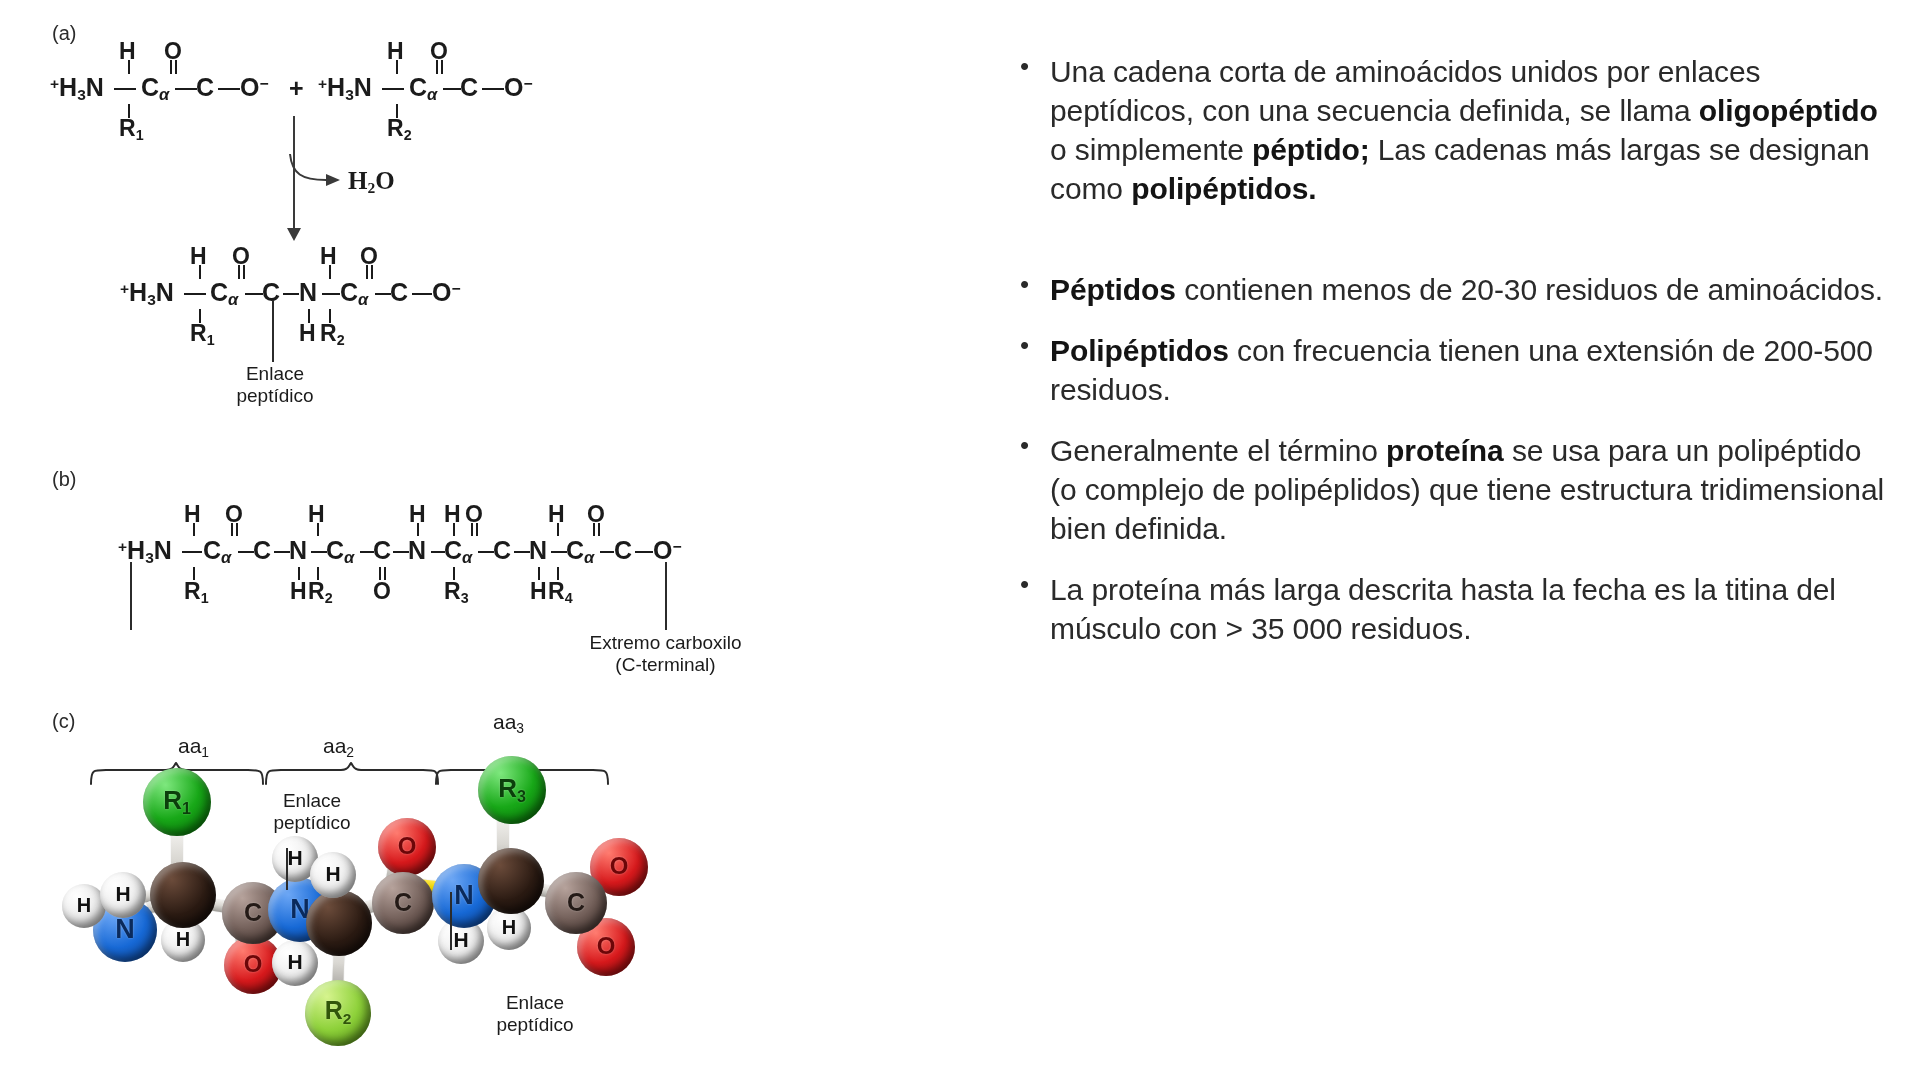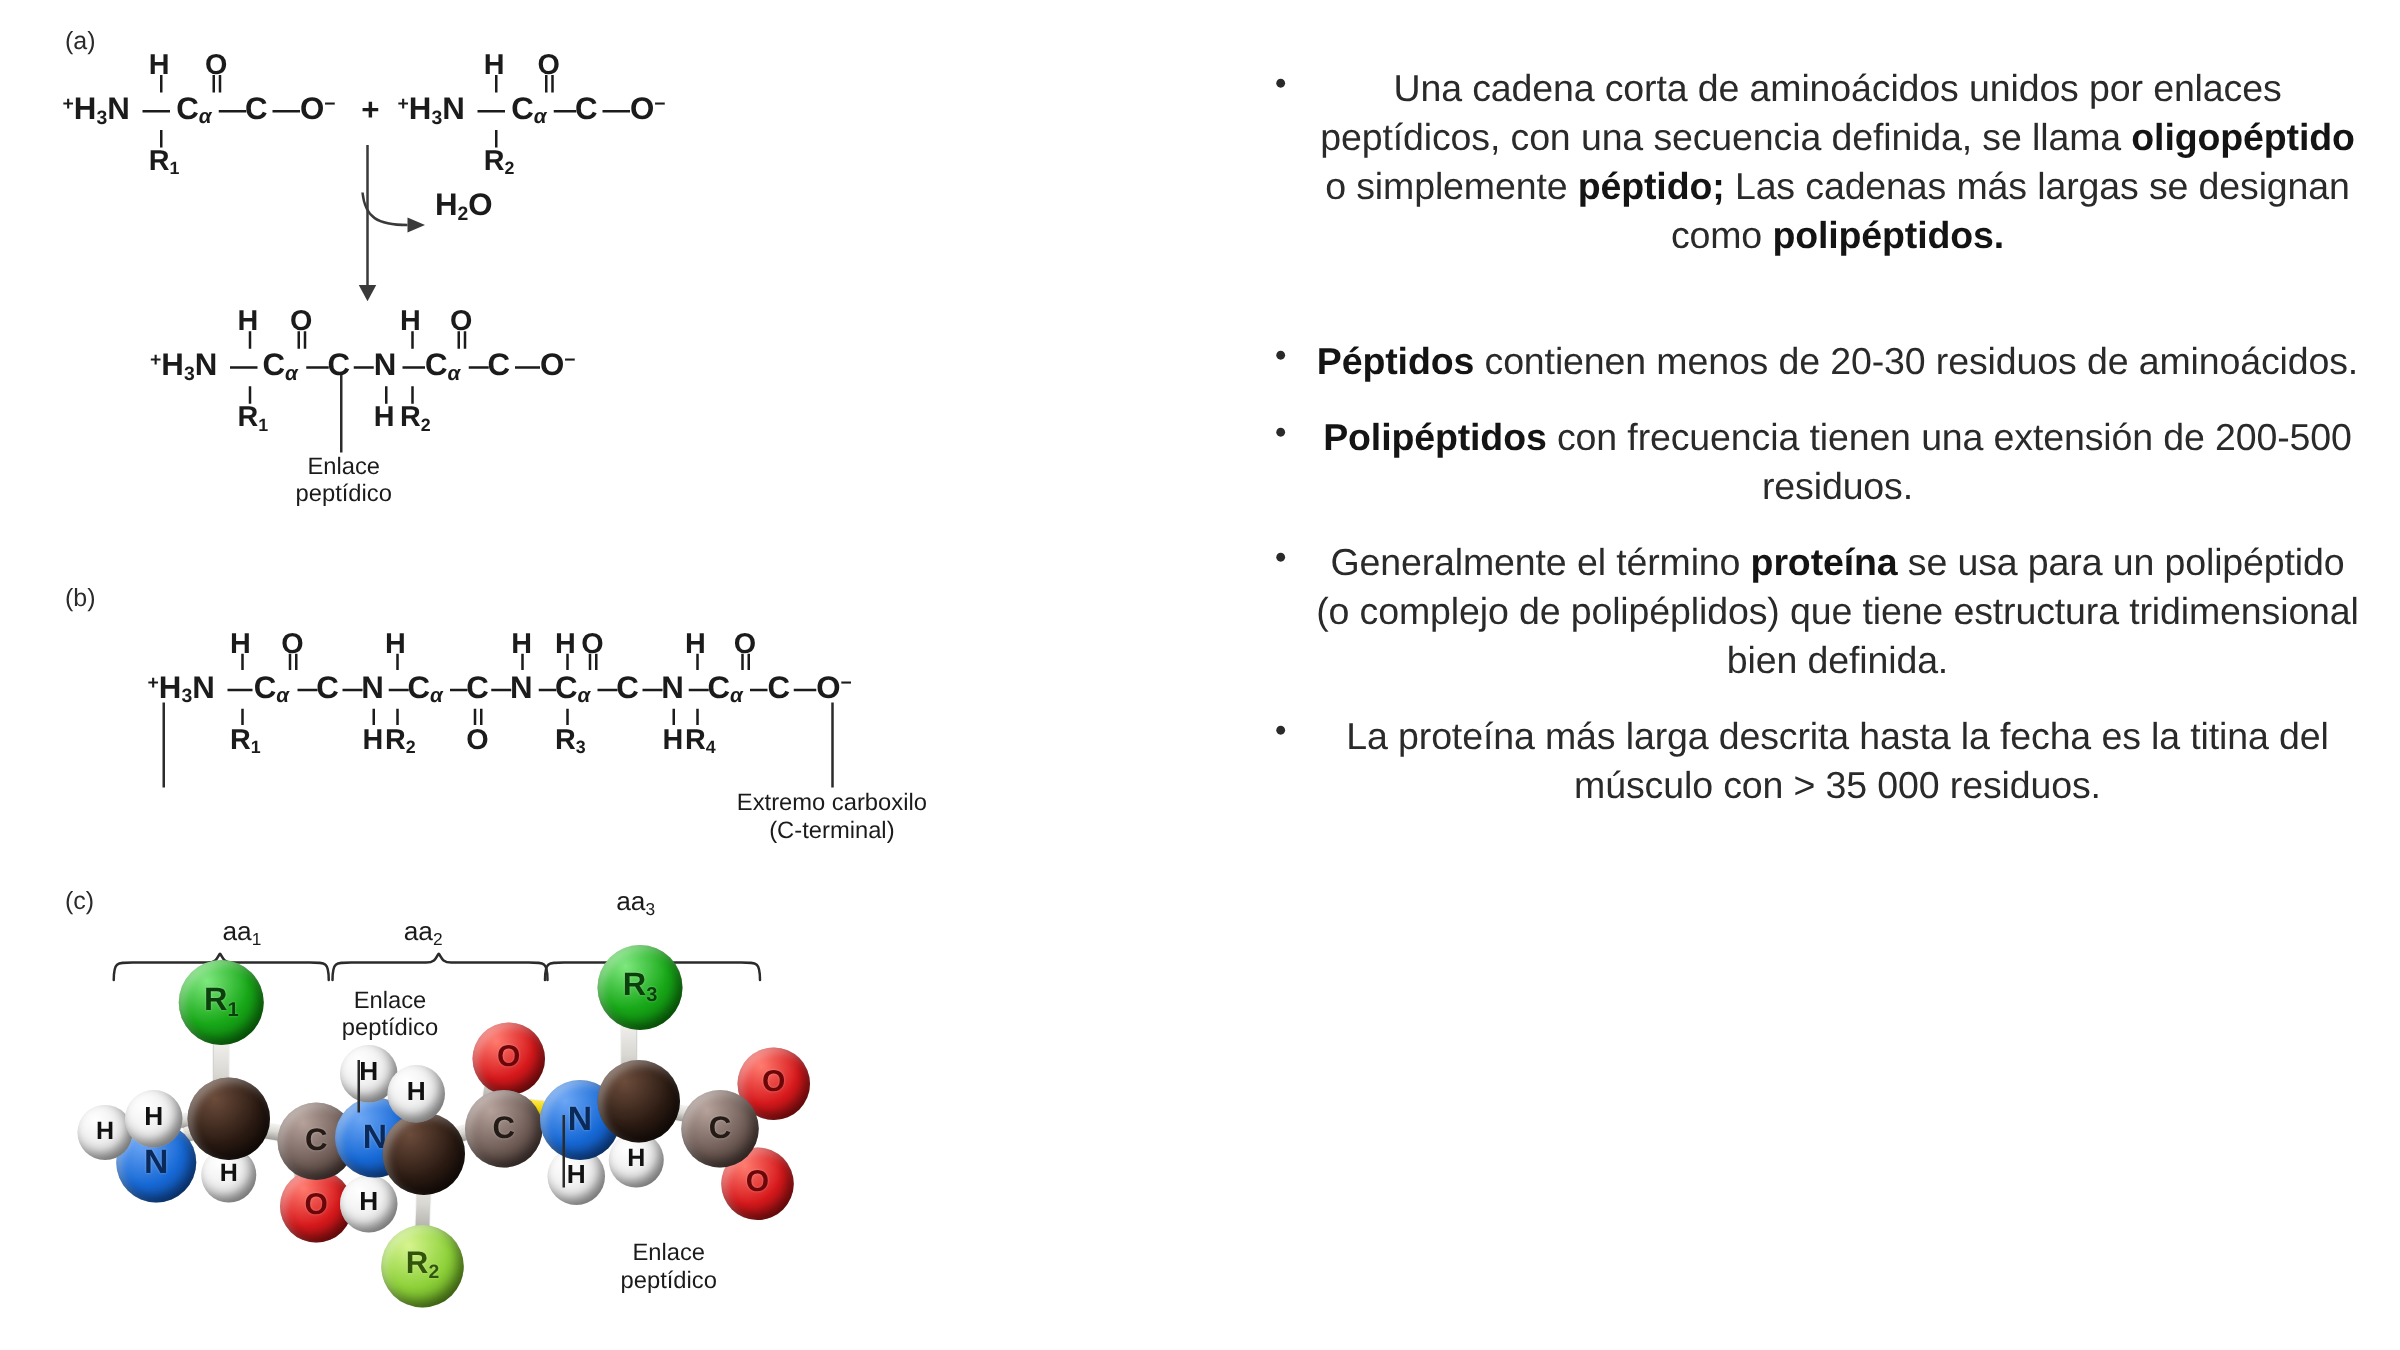--- a/index.html
+++ b/index.html
@@ -98,21 +98,20 @@
   ul.blist{list-style:none;margin:0;padding:0;}
   ul.blist li{
     position:relative;
     padding-left:40px;
     margin-bottom:0;
     font-size:30px;
     line-height:1.30;
     color:#2a2a2a;
     font-family:"Liberation Sans","DejaVu Sans",sans-serif;
     letter-spacing:-0.1px;
-    text-align:center;
   }
   ul.blist li::before{
     content:"\2022";
     position:absolute;left:10px;top:-2px;
     font-size:26px;color:#2a2a2a;
   }
   ul.blist li.gap1{margin-bottom:62px;}
   ul.blist li.gap2{margin-bottom:22px;}
   li b{font-weight:bold;color:#141414;}
 </style>
@@ -157,21 +156,21 @@
     <div class="vb" style="left:396px;top:104px;height:14px;"></div>
     <div class="chem md" style="left:387px;top:117px;">R<sub>2</sub></div>
 
     <div class="arrowline" style="left:293px;top:116px;height:115px;"></div>
     <div class="arrowhead" style="left:287px;top:228px;"></div>
 
     <svg style="position:absolute;left:288px;top:152px;" width="70" height="48">
       <path d="M2,2 C4,22 14,28 38,28" stroke="#3a3a3a" stroke-width="2" fill="none"></path>
       <polygon points="38,22 52,28 38,34" fill="#3a3a3a"></polygon>
     </svg>
-    <div class="chem lg" style="left:348px;top:152px;">H<sub>2</sub>O</div>
+    <div class="chem lg" style="left:348px;top:168px;font-family:Liberation Serif, serif;">H<sub>2</sub>O</div>
 
     <div class="chem lg" style="left:120px;top:280px;"><sup>+</sup>H<sub>3</sub>N</div>
     <div class="hb" style="left:184px;top:293px;width:22px;"></div>
     <div class="chem lg" style="left:210px;top:280px;">C<span class="alpha">α</span></div>
     <div class="chem md" style="left:190px;top:245px;">H</div>
     <div class="vb" style="left:199px;top:265px;height:14px;"></div>
     <div class="hb" style="left:245px;top:293px;width:18px;"></div>
     <div class="chem lg" style="left:262px;top:280px;">C</div>
     <div class="chem md" style="left:232px;top:245px;">O</div>
     <div class="dbl" style="left:238px;top:265px;height:14px;"></div>

